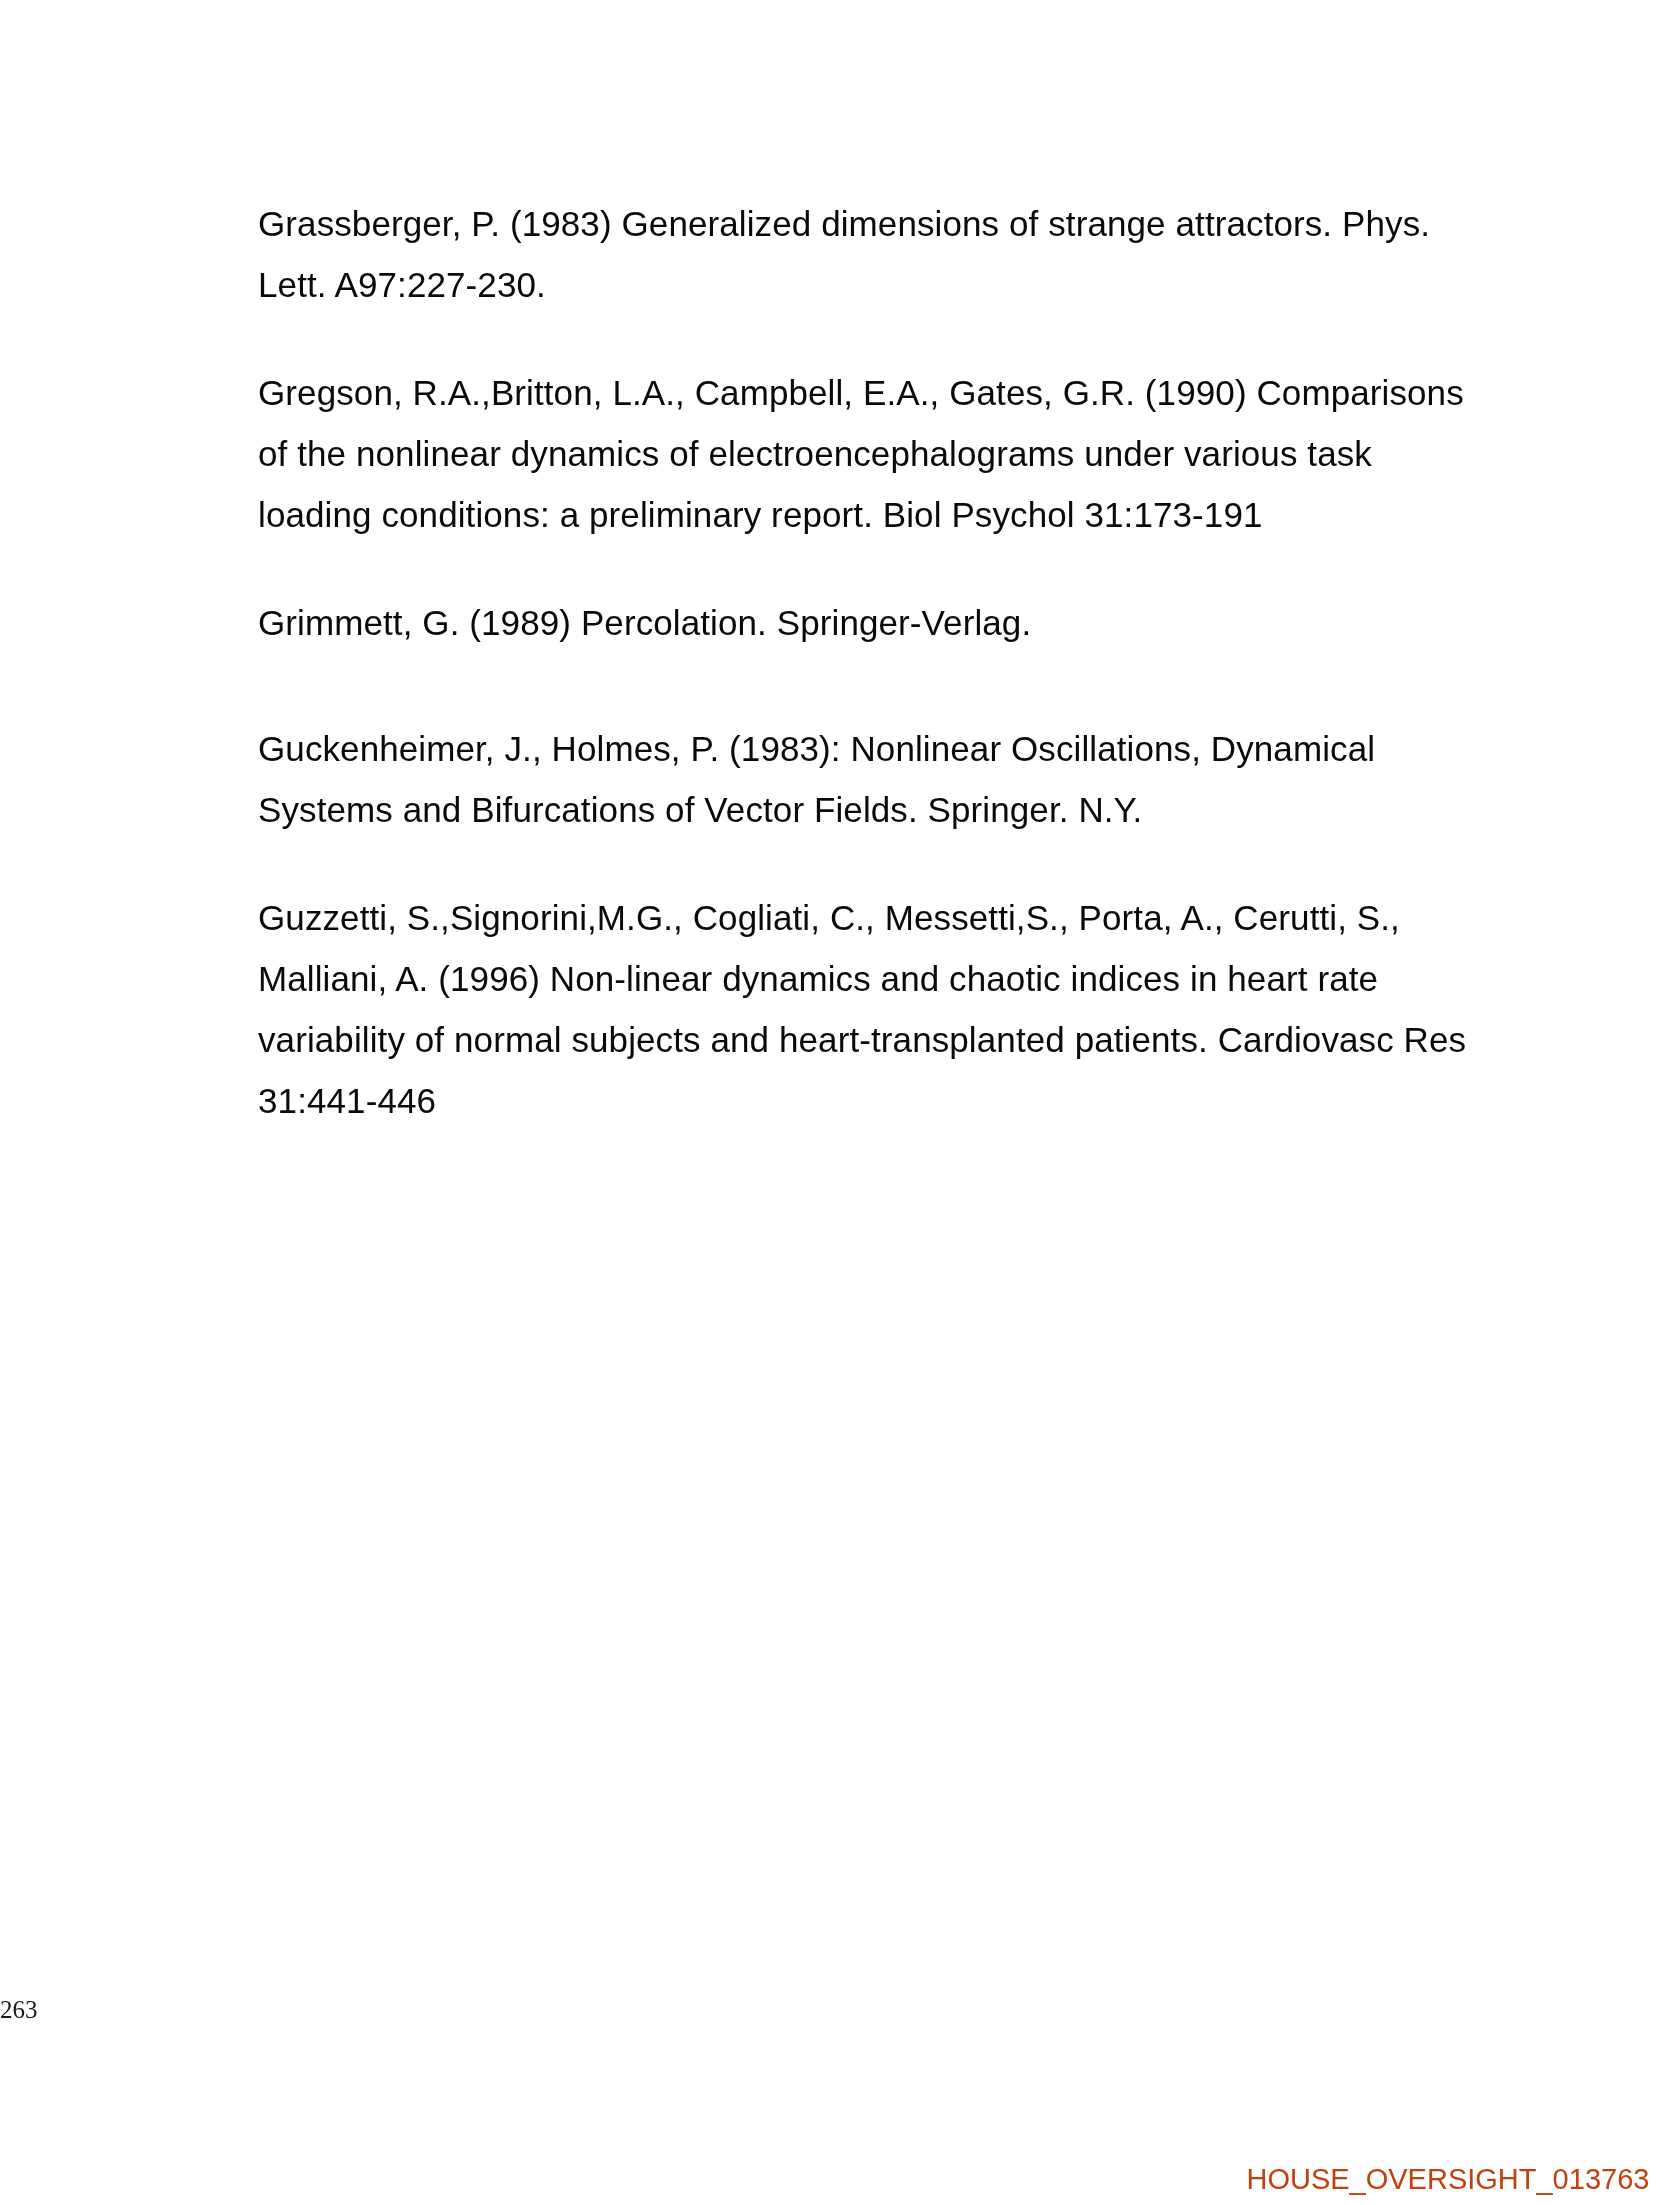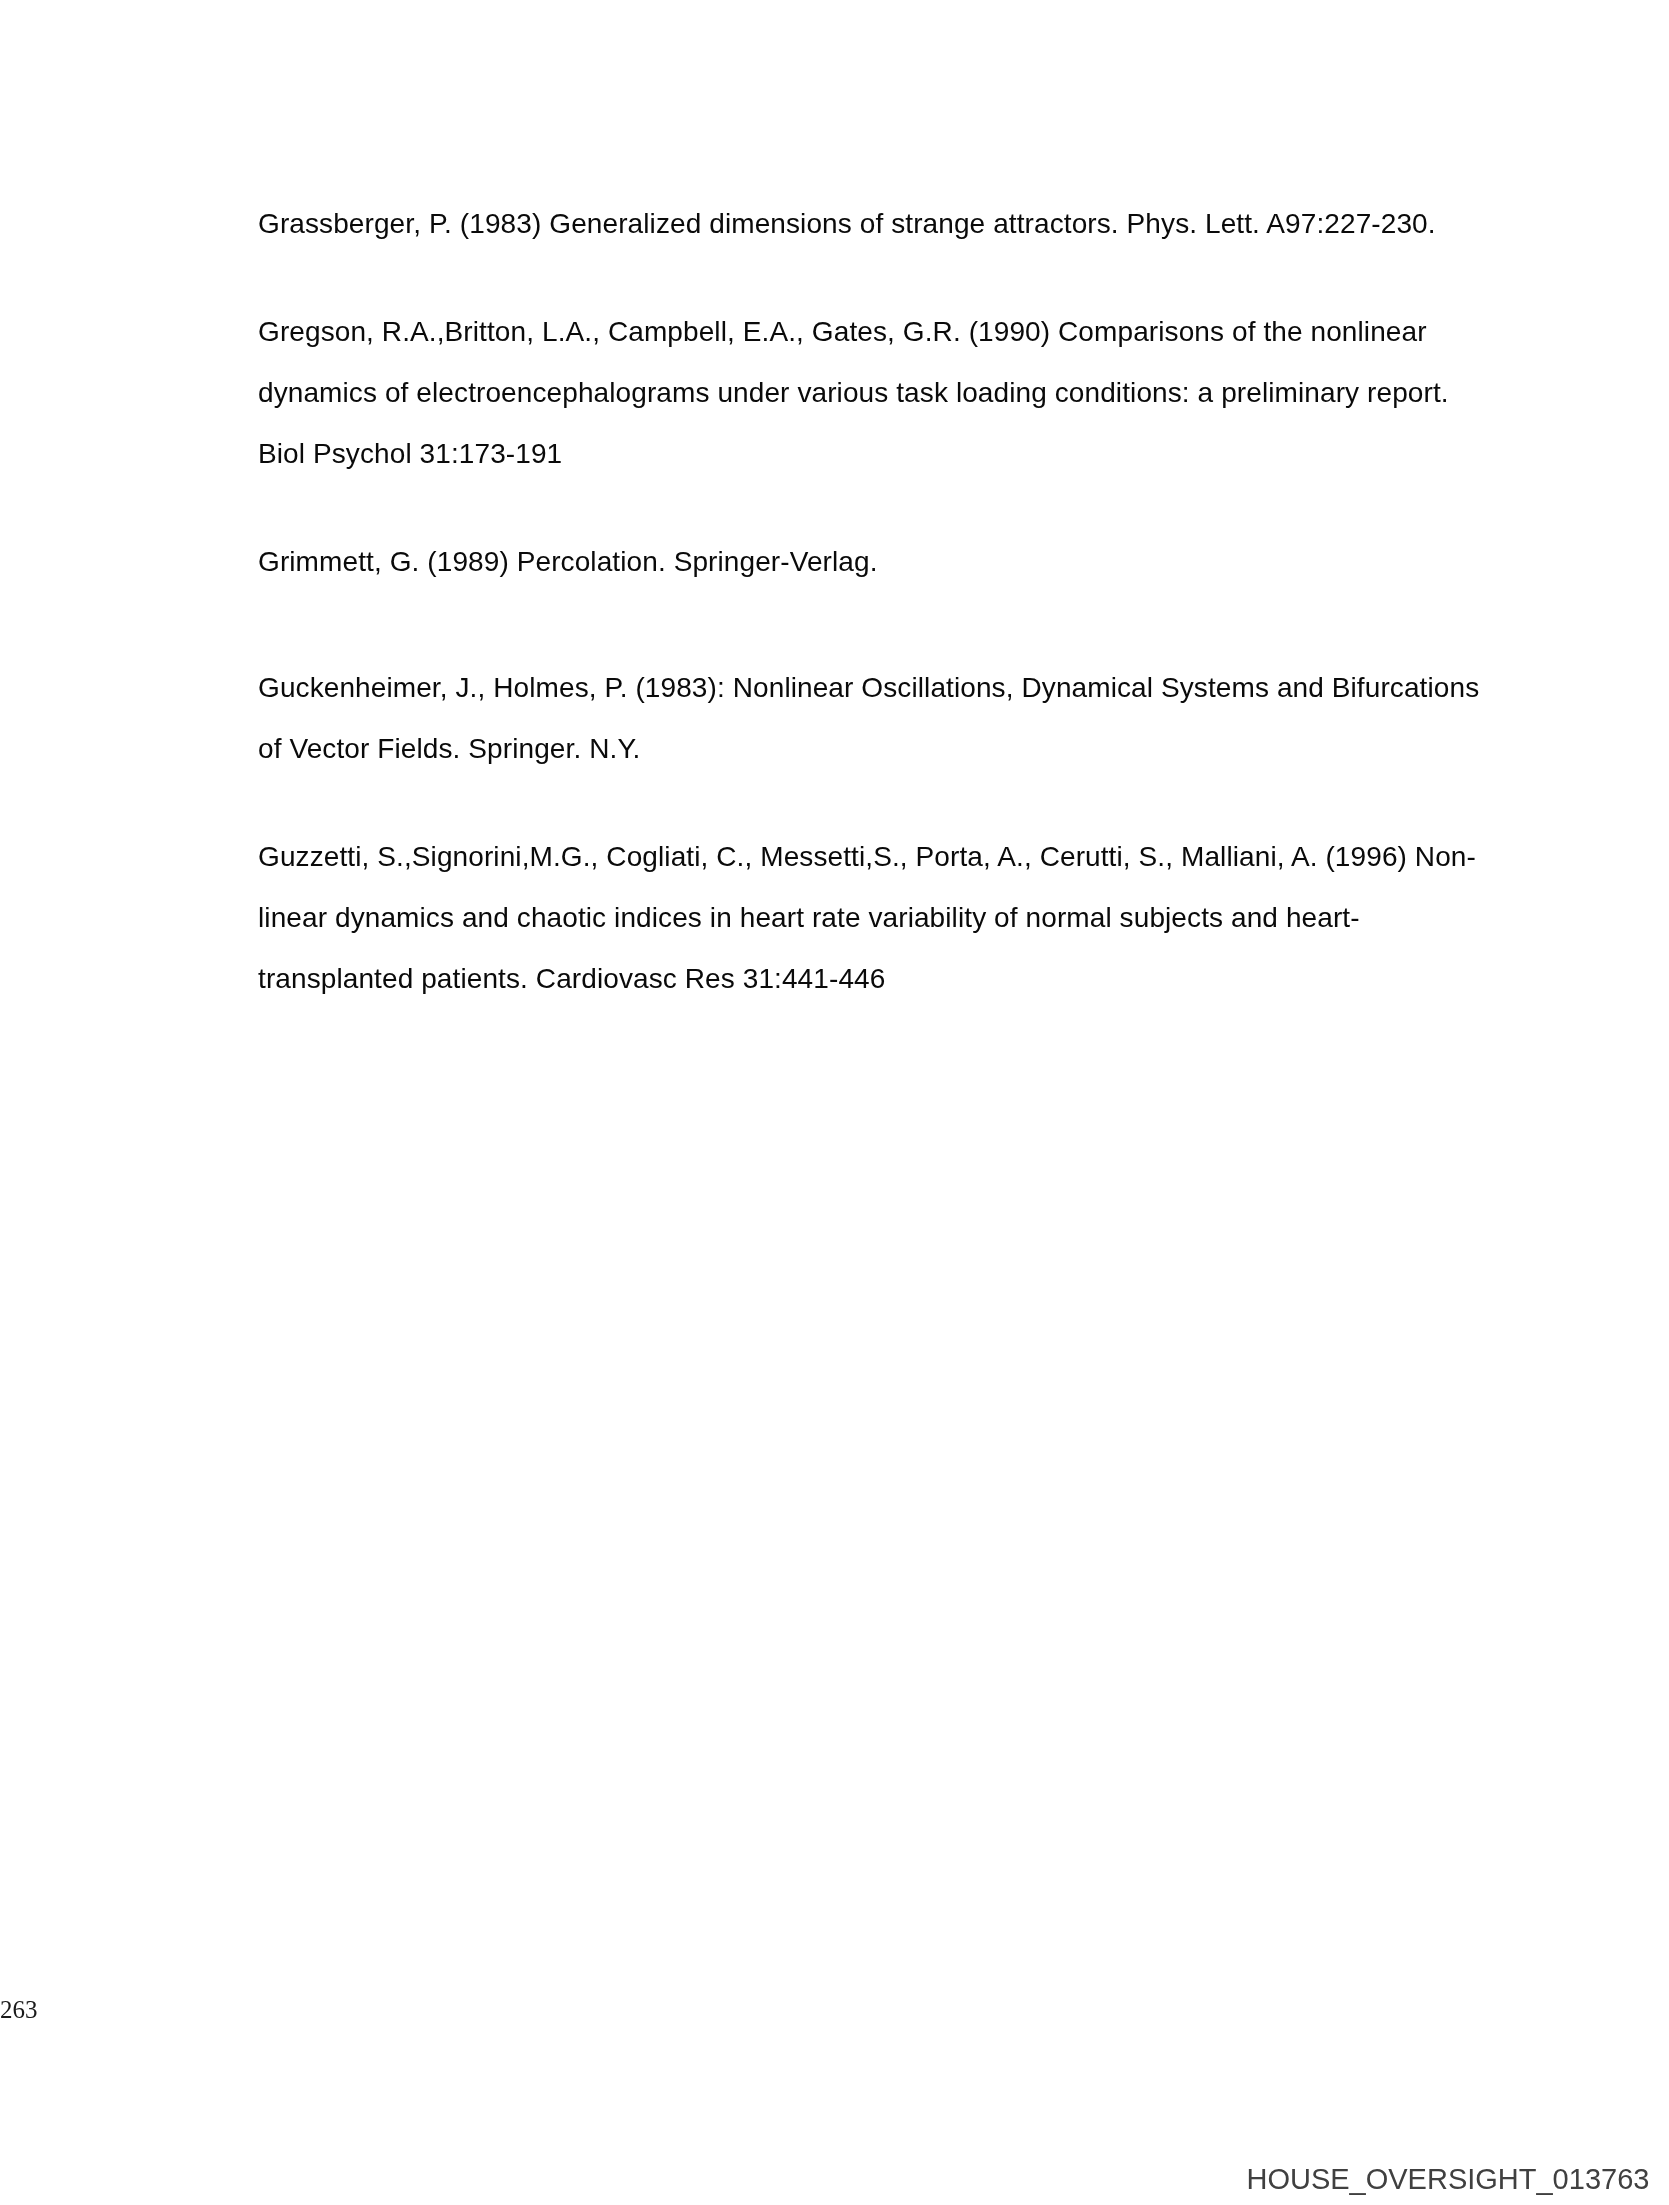--- a/index.html
+++ b/index.html
@@ -17,21 +17,21 @@
       overflow: hidden;
     }
     .content {
       position: absolute;
       top: 193px;
       left: 258px;
       width: 1234px;
     }
     p.ref {
       margin: 0 4px 47px 0;
-      font-size: 28px;
+      font-size: 35px;
       line-height: 61px;
       letter-spacing: 0.1px;
       text-align: left;
     }
     p.ref.extra-gap {
       margin-top: 65px;
     }
     .page-number {
       position: absolute;
       top: 1996px;
@@ -41,21 +41,21 @@
       font-family: "Liberation Serif", serif;
       font-size: 25px;
       color: #1a1a1a;
     }
     .stamp {
       position: absolute;
       top: 2163px;
       right: 19.6px;
       font-size: 29px;
       font-family: "Liberation Sans", sans-serif;
-      color: #404040;
+      color: #c2410c;
     }
   </style>
 </head>
 <body>
 
 <div class="page">
   <div class="content">
     <p class="ref">Grassberger, P. (1983) Generalized dimensions of strange attractors. Phys. Lett. A97:227-230.</p>
     <p class="ref">Gregson, R.A.,Britton, L.A., Campbell, E.A., Gates, G.R. (1990) Comparisons of the nonlinear dynamics of electroencephalograms under various task loading conditions: a preliminary report. Biol Psychol 31:173-191</p>
     <p class="ref">Grimmett, G. (1989) Percolation. Springer-Verlag.</p>

